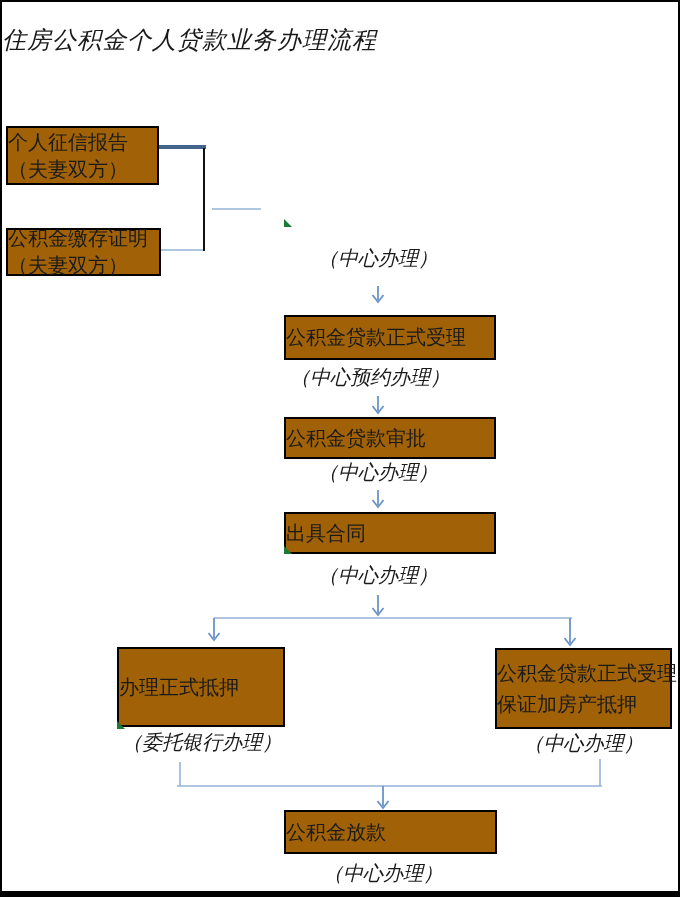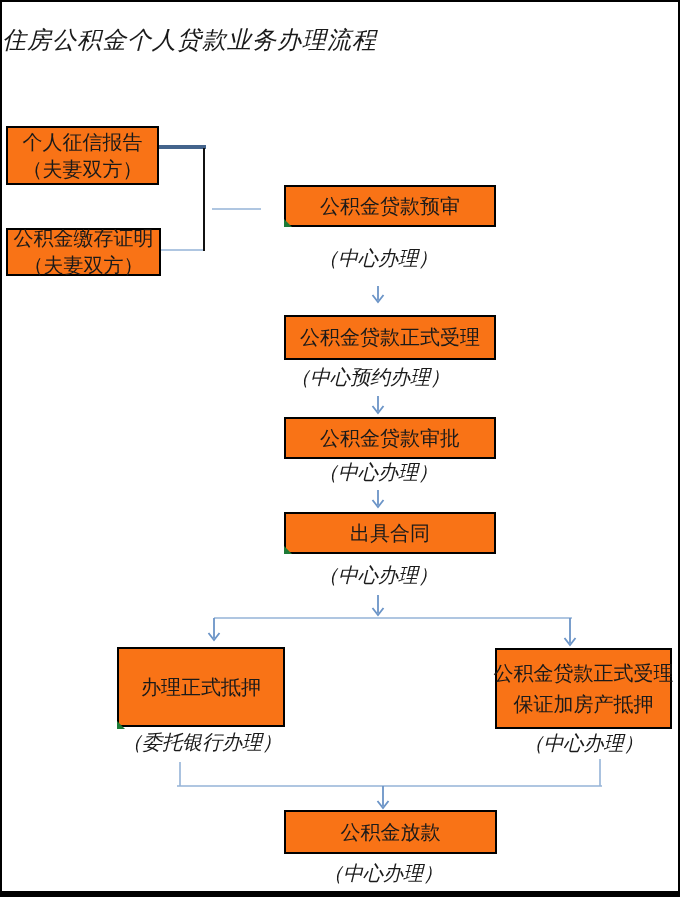--- a/index.html
+++ b/index.html
@@ -17,23 +17,23 @@
   .title{
     position:absolute;left:0;top:22px;width:100%;
     text-align:left;font-size:24px;letter-spacing:1px;
     color:var(--text,#1a1a1a);
     font-style:italic;
   }
   .node{
     position:absolute;
     box-sizing:border-box;
     border:2px solid var(--box-border,#000);
-    background:#f97316;
+    background:#a16207;
     display:flex;flex-direction:column;
-    align-items:center;justify-content:center;
+    align-items:flex-start;justify-content:center;
     font-size:20px;line-height:27px;
     text-align:center;
     white-space:nowrap;
   }
   .node.tall{line-height:31px;}
   .caption{
     position:absolute;
     font-size:20px;line-height:22px;
     text-align:center;
     white-space:nowrap;
@@ -59,23 +59,20 @@
 
   <div class="node" style="left:4px;top:124px;width:153px;height:59px">
     <span>个人征信报告</span>
     <span>（夫妻双方）</span>
   </div>
   <div class="node" style="left:4px;top:226px;width:155px;height:48px">
     <span>公积金缴存证明</span>
     <span>（夫妻双方）</span>
   </div>
 
-  <div class="node" style="left:282px;top:183px;width:212px;height:42px">
-    <span>公积金贷款预审</span>
-  </div>
   <div class="caption" style="left:270px;top:245px;width:212px">（中心办理）</div>
 
   <div class="node" style="left:282px;top:313px;width:212px;height:45px">
     <span>公积金贷款正式受理</span>
   </div>
   <div class="caption" style="left:262px;top:364px;width:212px">（中心预约办理）</div>
 
   <div class="node" style="left:282px;top:415px;width:212px;height:42px">
     <span>公积金贷款审批</span>
   </div>

